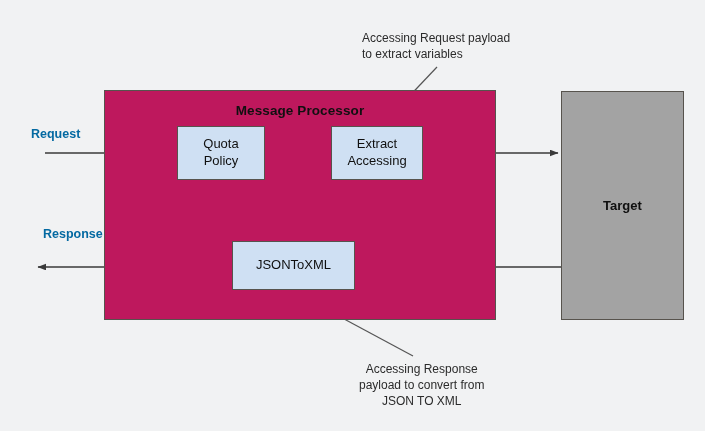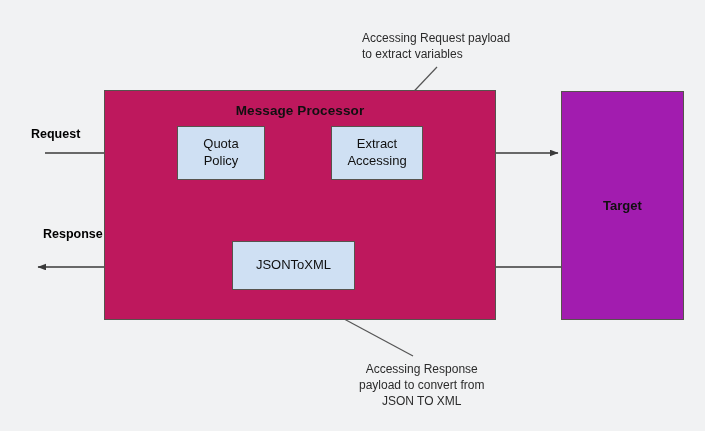--- a/index.html
+++ b/index.html
@@ -77,32 +77,32 @@
     top: 241px;
     width: 123px;
     height: 49px;
   }
   
   #target {
     left: 561px;
     top: 91px;
     width: 123px;
     height: 229px;
-    background: #a21caf;
+    background: #a3a3a3;
     border: 1.4px solid #57534d;
     font-size: 13px;
     font-weight: bold;
     color: #101010;
   }
   
   .edge-label {
     position: absolute;
     font-size: 12.5px;
     font-weight: bold;
-    color: #000000;
+    color: #0369a1;
     white-space: nowrap;
   }
   #request-label {
     left: 31px;
     top: 127px;
   }
   #response-label {
     left: 20px;
     top: 227px;
     margin-left: 23px;

